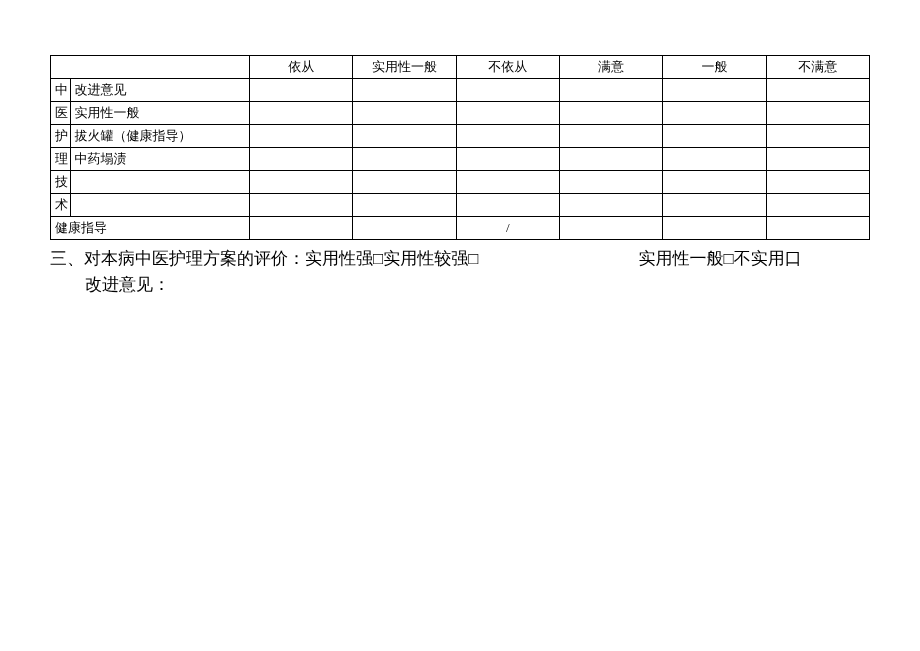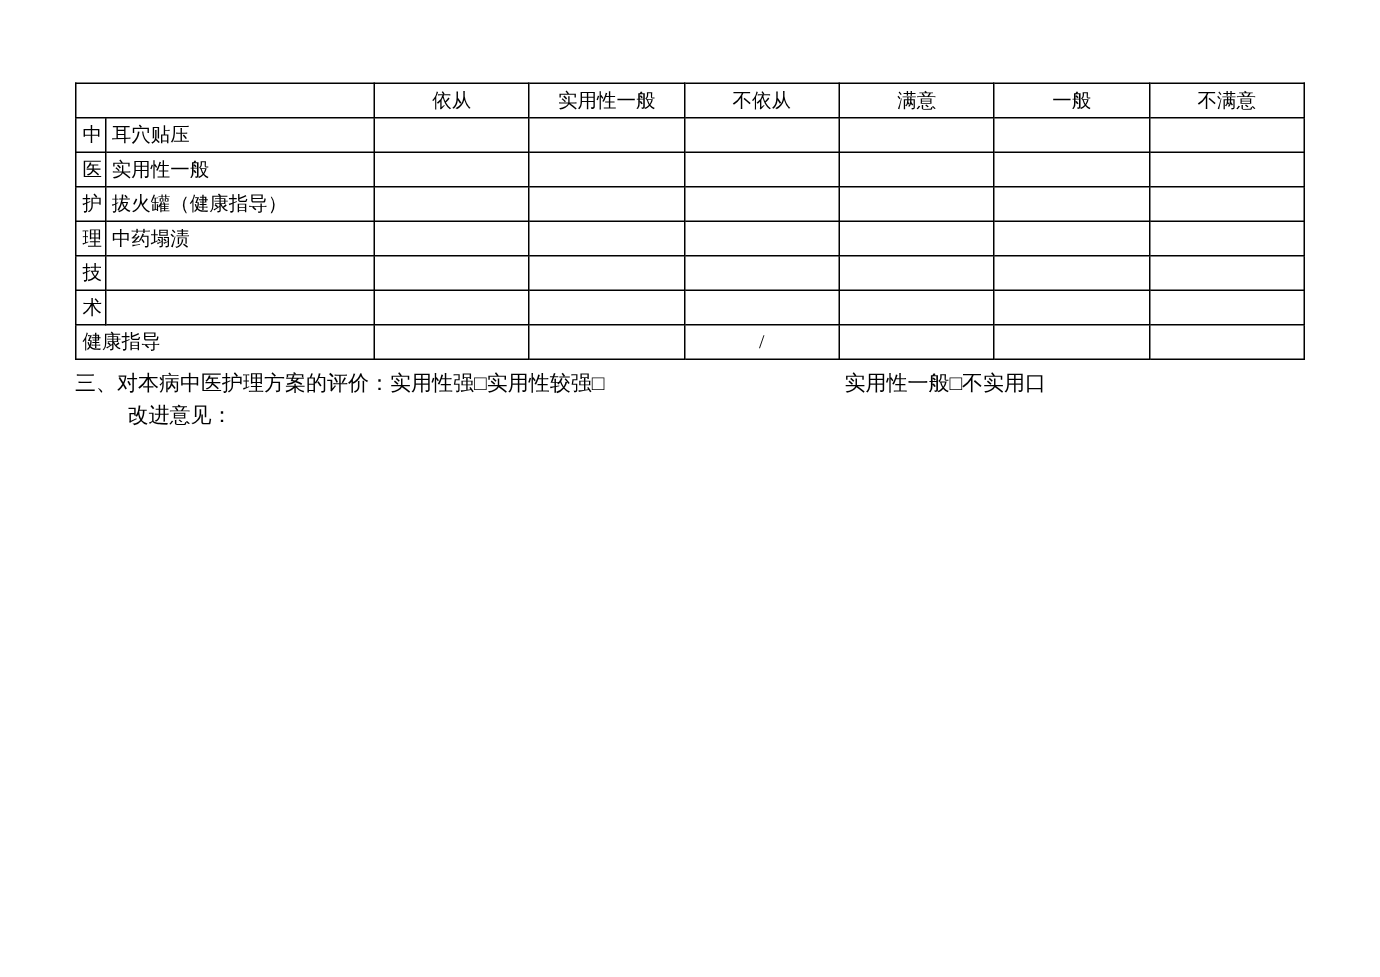--- a/index.html
+++ b/index.html
@@ -36,21 +36,21 @@
     .col-label {
       width: 165px;
       text-align: left;
       padding-left: 2px;
     }
     .col-data {
       width: 95px;
     }
     .footer-text {
       margin-top: 6px;
-      font-size: 14px;
+      font-size: 17px;
       line-height: 1.5;
     }
     .indent-1 {
       padding-left: 35px;
       font-family: Liberation Serif, serif;
     }
     .inline-spacer {
       display: inline-block;
       width: 160px;
     }
@@ -81,21 +81,21 @@
     <td colspan="2"></td>
     <td>依从</td>
     <td>实用性一般</td>
     <td>不依从</td>
     <td>满意</td>
     <td>一般</td>
     <td>不满意</td>
   </tr>
   <tr>
     <td>中</td>
-    <td class="left-align">耳穴贴压</td>
+    <td class="left-align">改进意见</td>
     <td></td>
     <td></td>
     <td></td>
     <td></td>
     <td></td>
     <td></td>
   </tr>
   <tr>
     <td>医</td>
     <td class="left-align">实用性一般</td>

